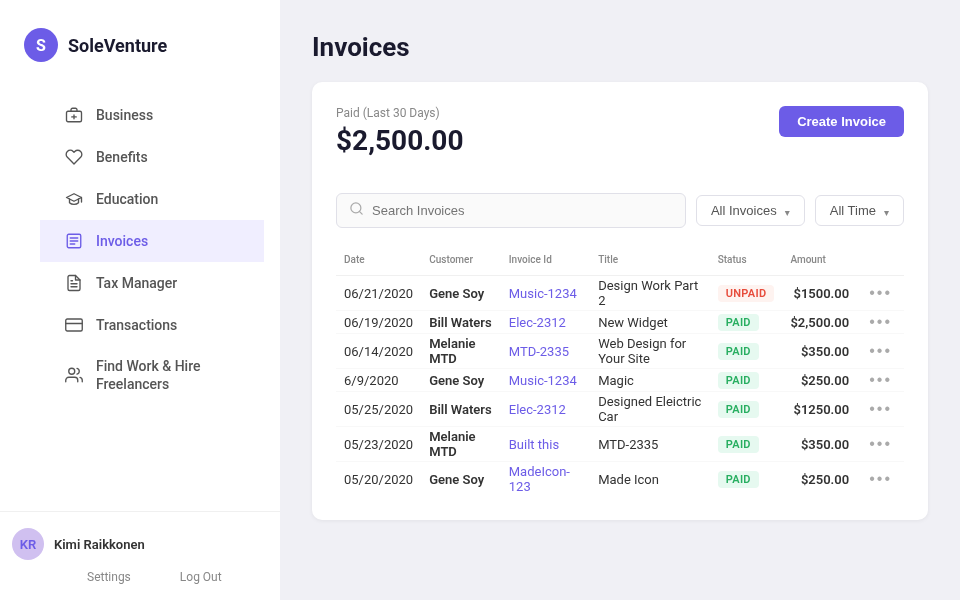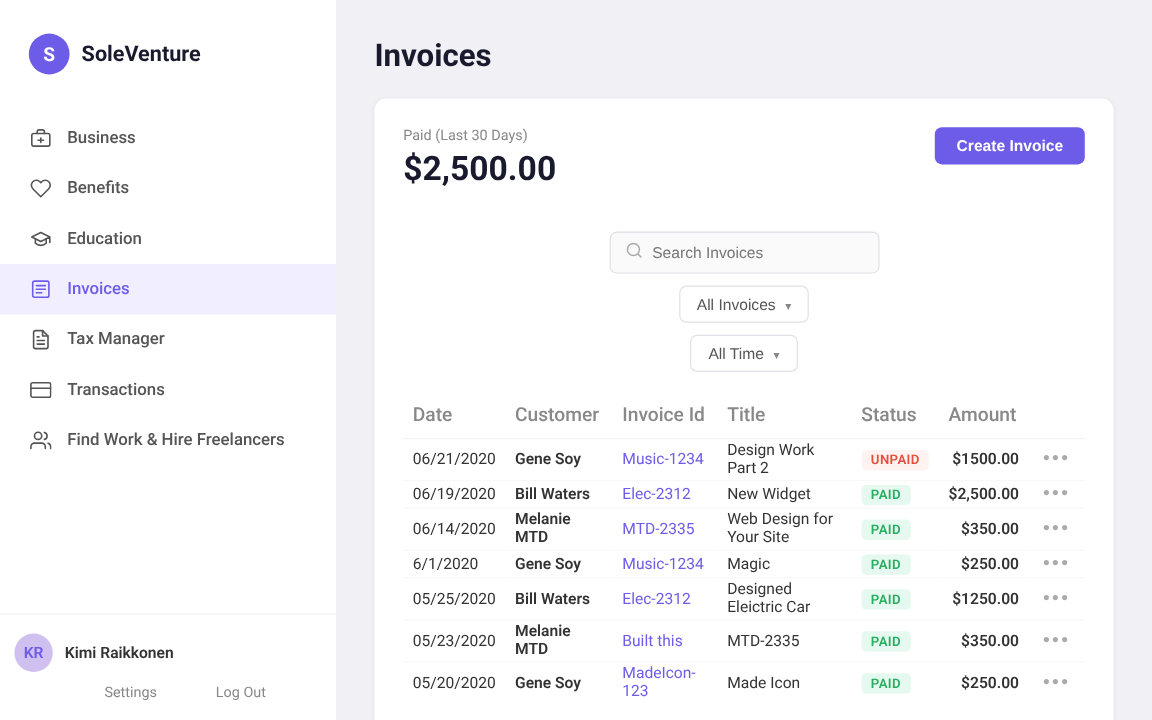--- a/index.html
+++ b/index.html
@@ -40,21 +40,22 @@
       font-weight: 700;
       font-size: 16px;
     }
     .logo-name {
       font-size: 18px;
       font-weight: 700;
       color: #1a1a2e;
     }
     .nav-menu {
       flex: 1;
-      padding: 8px 0;
+      padding: 8px 16px;
+      margin-left: 24px;
     }
     .nav-item {
       display: flex;
       align-items: center;
       gap: 12px;
       padding: 11px 24px;
       cursor: pointer;
       color: #555;
       font-size: 14px;
       font-weight: 500;
@@ -146,21 +147,20 @@
       font-size: 28px;
       font-weight: 700;
       color: #1a1a2e;
       margin-bottom: 18px;
     }
     .toolbar {
       display: flex;
       align-items: center;
       gap: 10px;
       margin-bottom: 20px;
-      flex-direction: column;
     }
     .search-box {
       flex: 1;
       display: flex;
       align-items: center;
       border: 1px solid #e0e0e8;
       border-radius: 6px;
       padding: 7px 12px;
       gap: 8px;
       background: #fafafa;
@@ -205,21 +205,21 @@
       width: 100%;
       border-collapse: collapse;
       font-size: 13px;
     }
     .invoice-table th {
       text-align: left;
       color: #888;
       font-weight: 500;
       padding: 6px 8px 10px;
       border-bottom: 1px solid #f0f0f0;
-      font-size: 16px;
+      font-size: 10px;
     }
     .invoice-table th.amount-col { text-align: left; }
     .invoice-table td {
       padding: 2px 8px;
       border-bottom: 1px solid #f8f8f8;
       color: #333;
       vertical-align: middle;
     }
     .invoice-table tr:last-child td { border-bottom: none; }
     .invoice-link {
@@ -417,21 +417,21 @@
           <tr>
       <td>06/14/2020</td>
       <td style="font-weight:600;">Melanie MTD</td>
       <td><a class="invoice-link" href="#">MTD-2335</a></td>
       <td>Web Design for Your Site</td>
       <td><span class="badge badge-paid">PAID</span></td>
       <td class="amount-cell">$350.00</td>
       <td><button class="more-btn">•••</button></td>
     </tr>
           <tr>
-      <td>6/1/2020</td>
+      <td>6/9/2020</td>
       <td style="font-weight:600;">Gene Soy</td>
       <td><a class="invoice-link" href="#">Music-1234</a></td>
       <td>Magic</td>
       <td><span class="badge badge-paid">PAID</span></td>
       <td class="amount-cell">$250.00</td>
       <td><button class="more-btn">•••</button></td>
     </tr>
           <tr>
       <td>05/25/2020</td>
       <td style="font-weight:600;">Bill Waters</td>

